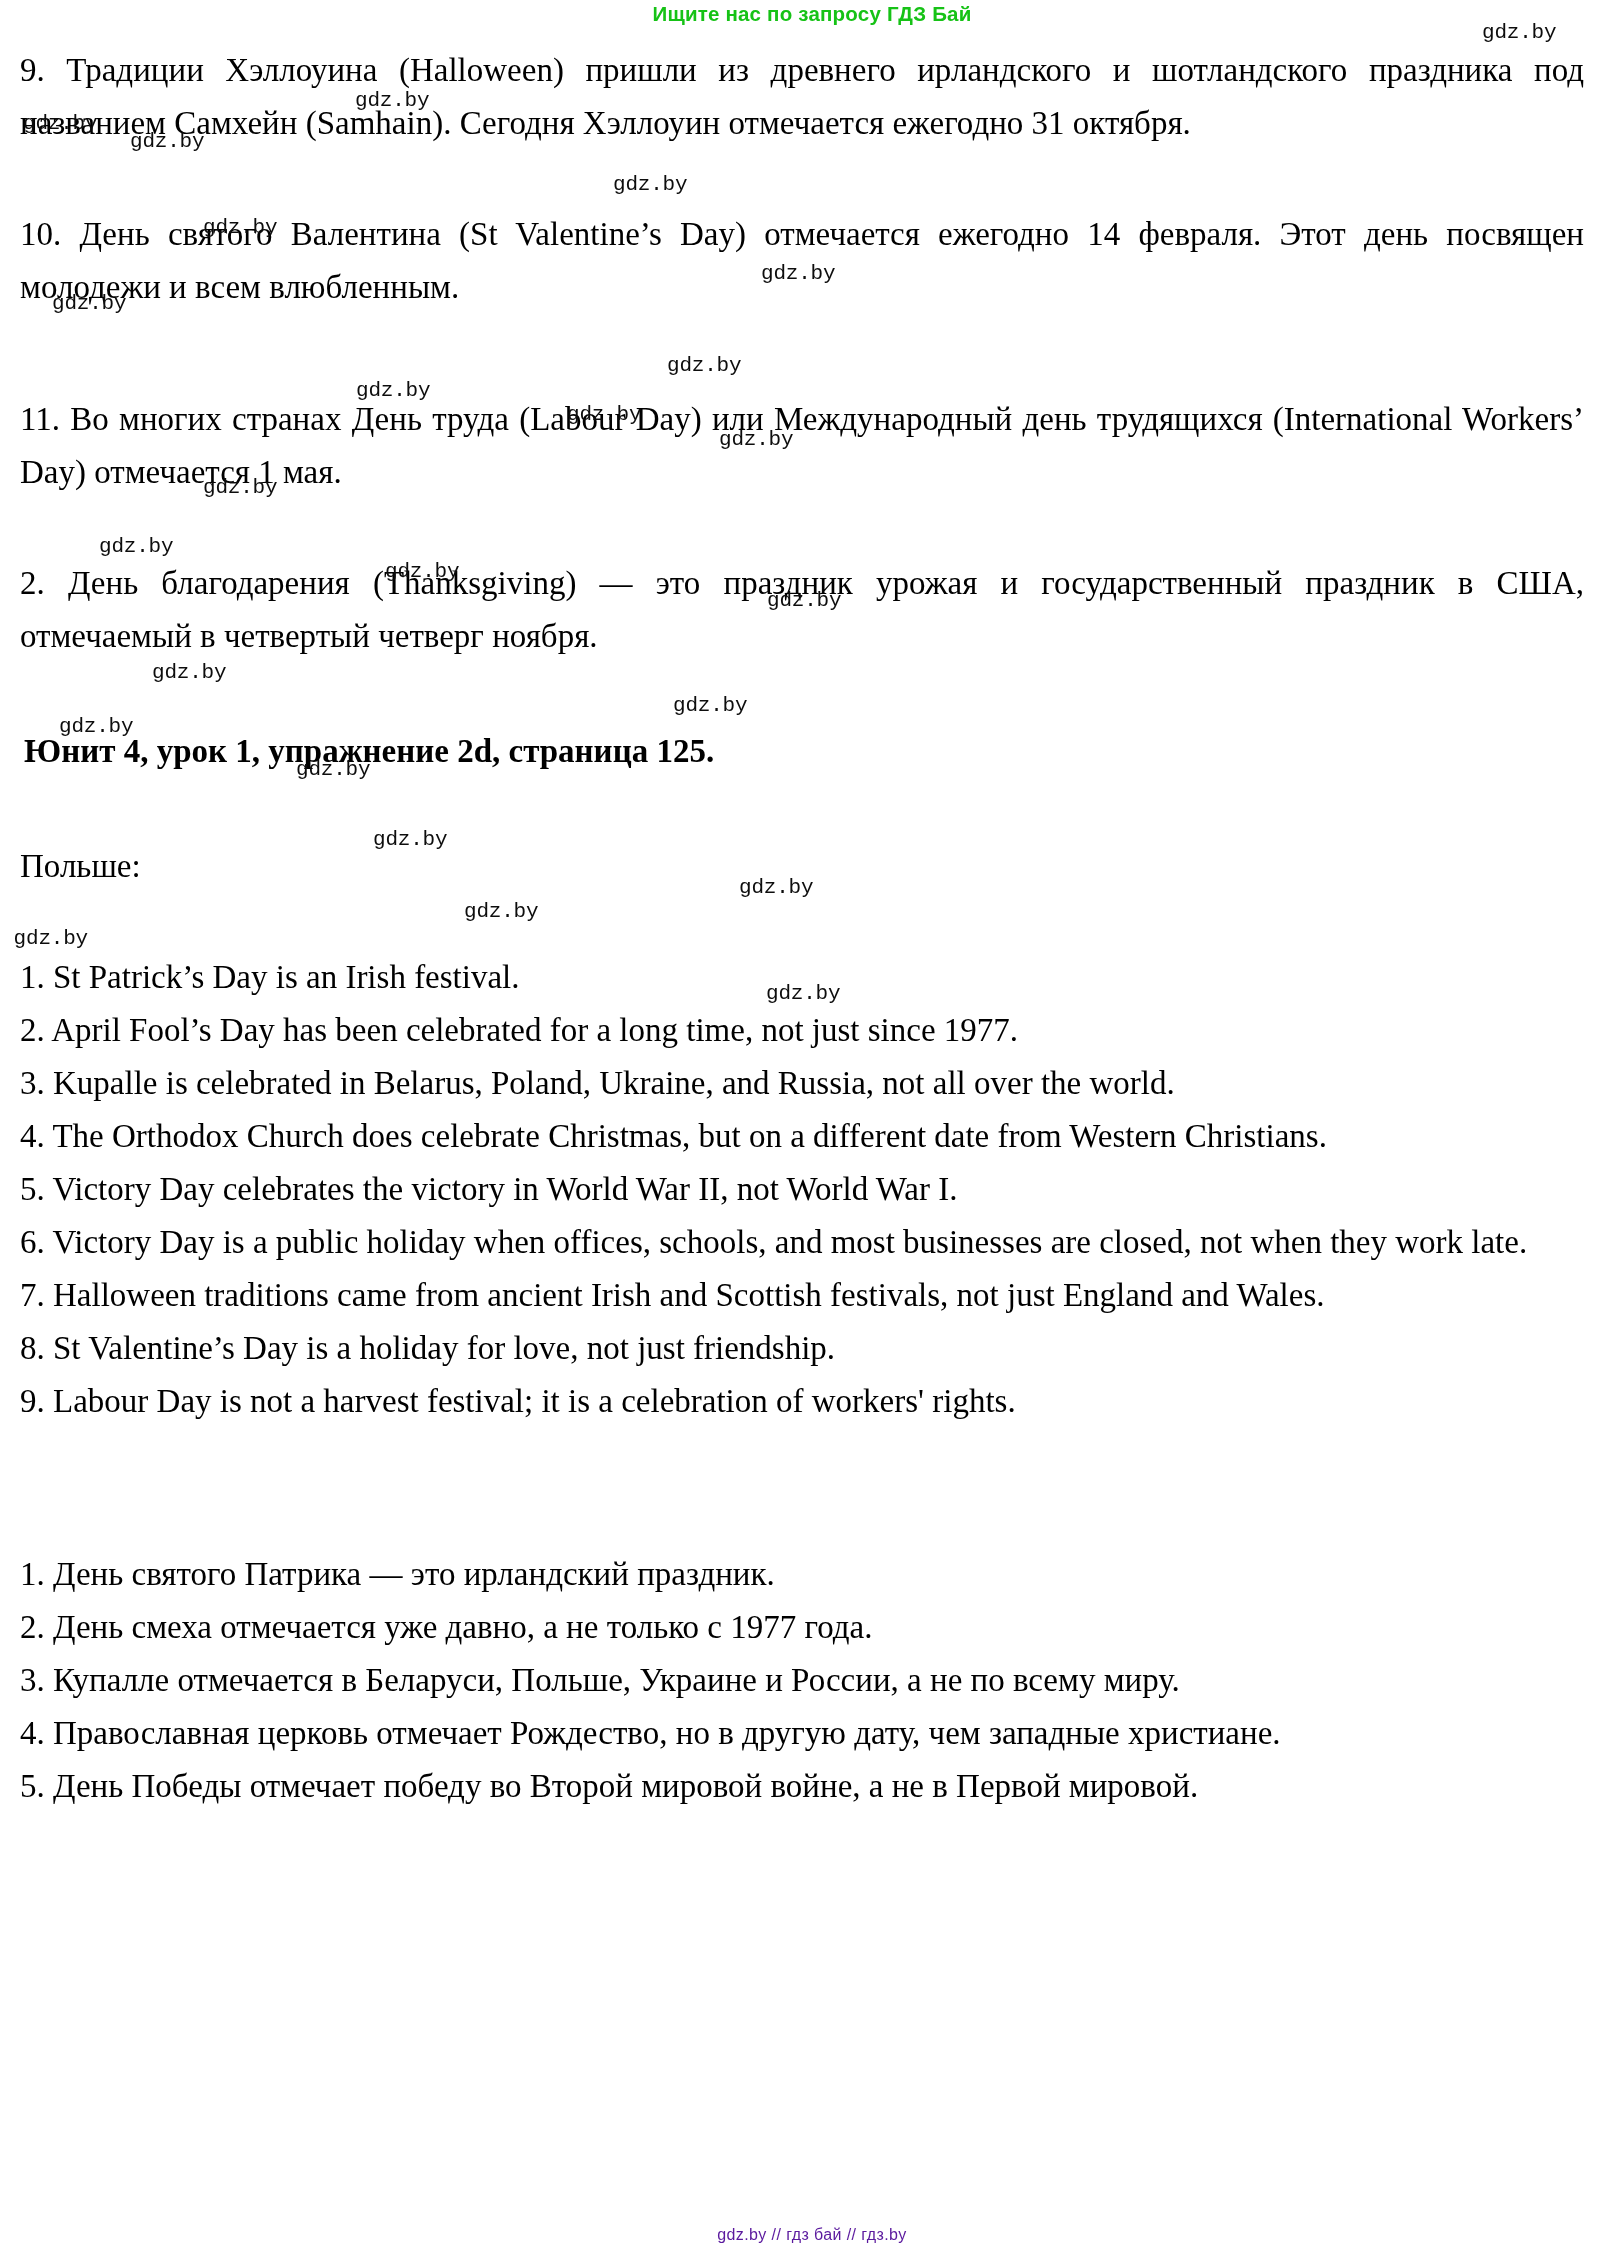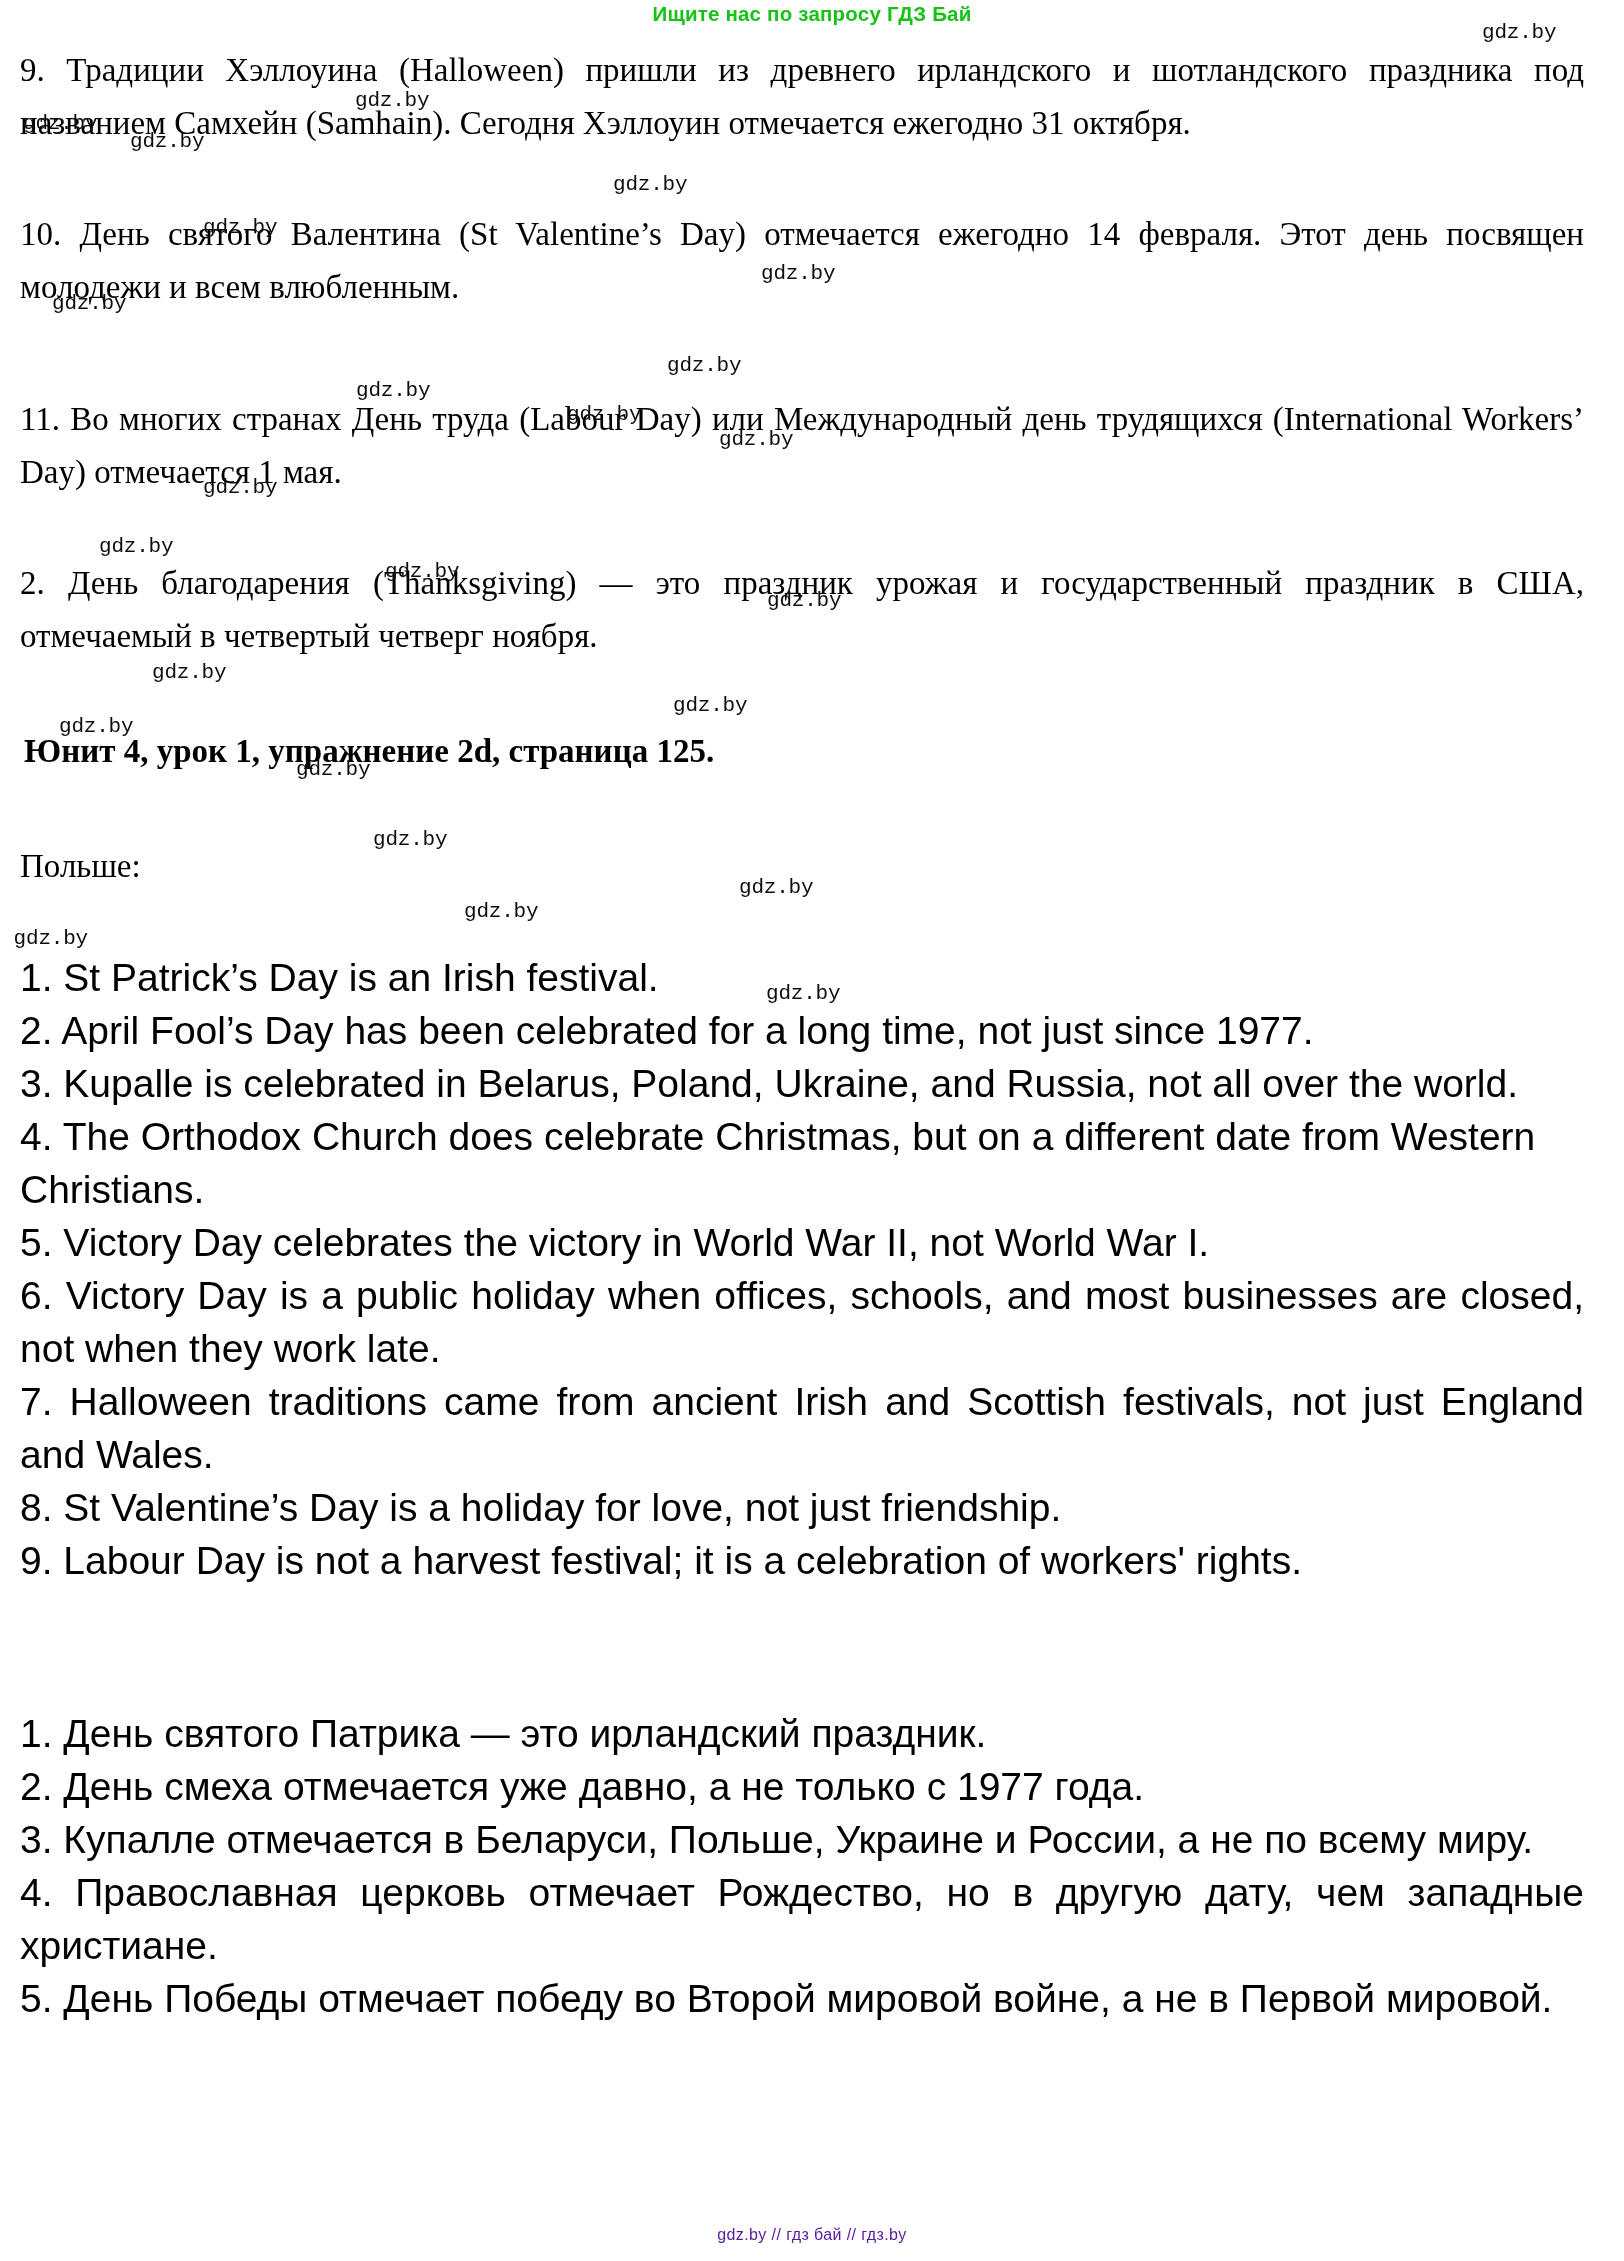--- a/index.html
+++ b/index.html
@@ -73,25 +73,25 @@
 
   .heading {
     font-size: 33px;
     line-height: 53px;
     font-weight: bold;
     margin: 4px;
     font-family: "Liberation Serif", "DejaVu Serif", serif;
   }
 
   .list-line {
-    font-size: 39px;
+    font-size: 33px;
     line-height: 53px;
     margin: 0;
     text-align: left;
-    font-family: Liberation Sans, sans-serif;
+    font-family: Liberation Serif, serif;
   }
   .list-line.justify {
     text-align: justify;
     text-justify: inter-word;
   }
 
   
   .wm {
     position: absolute;
     font-family: Liberation Mono, monospace;

